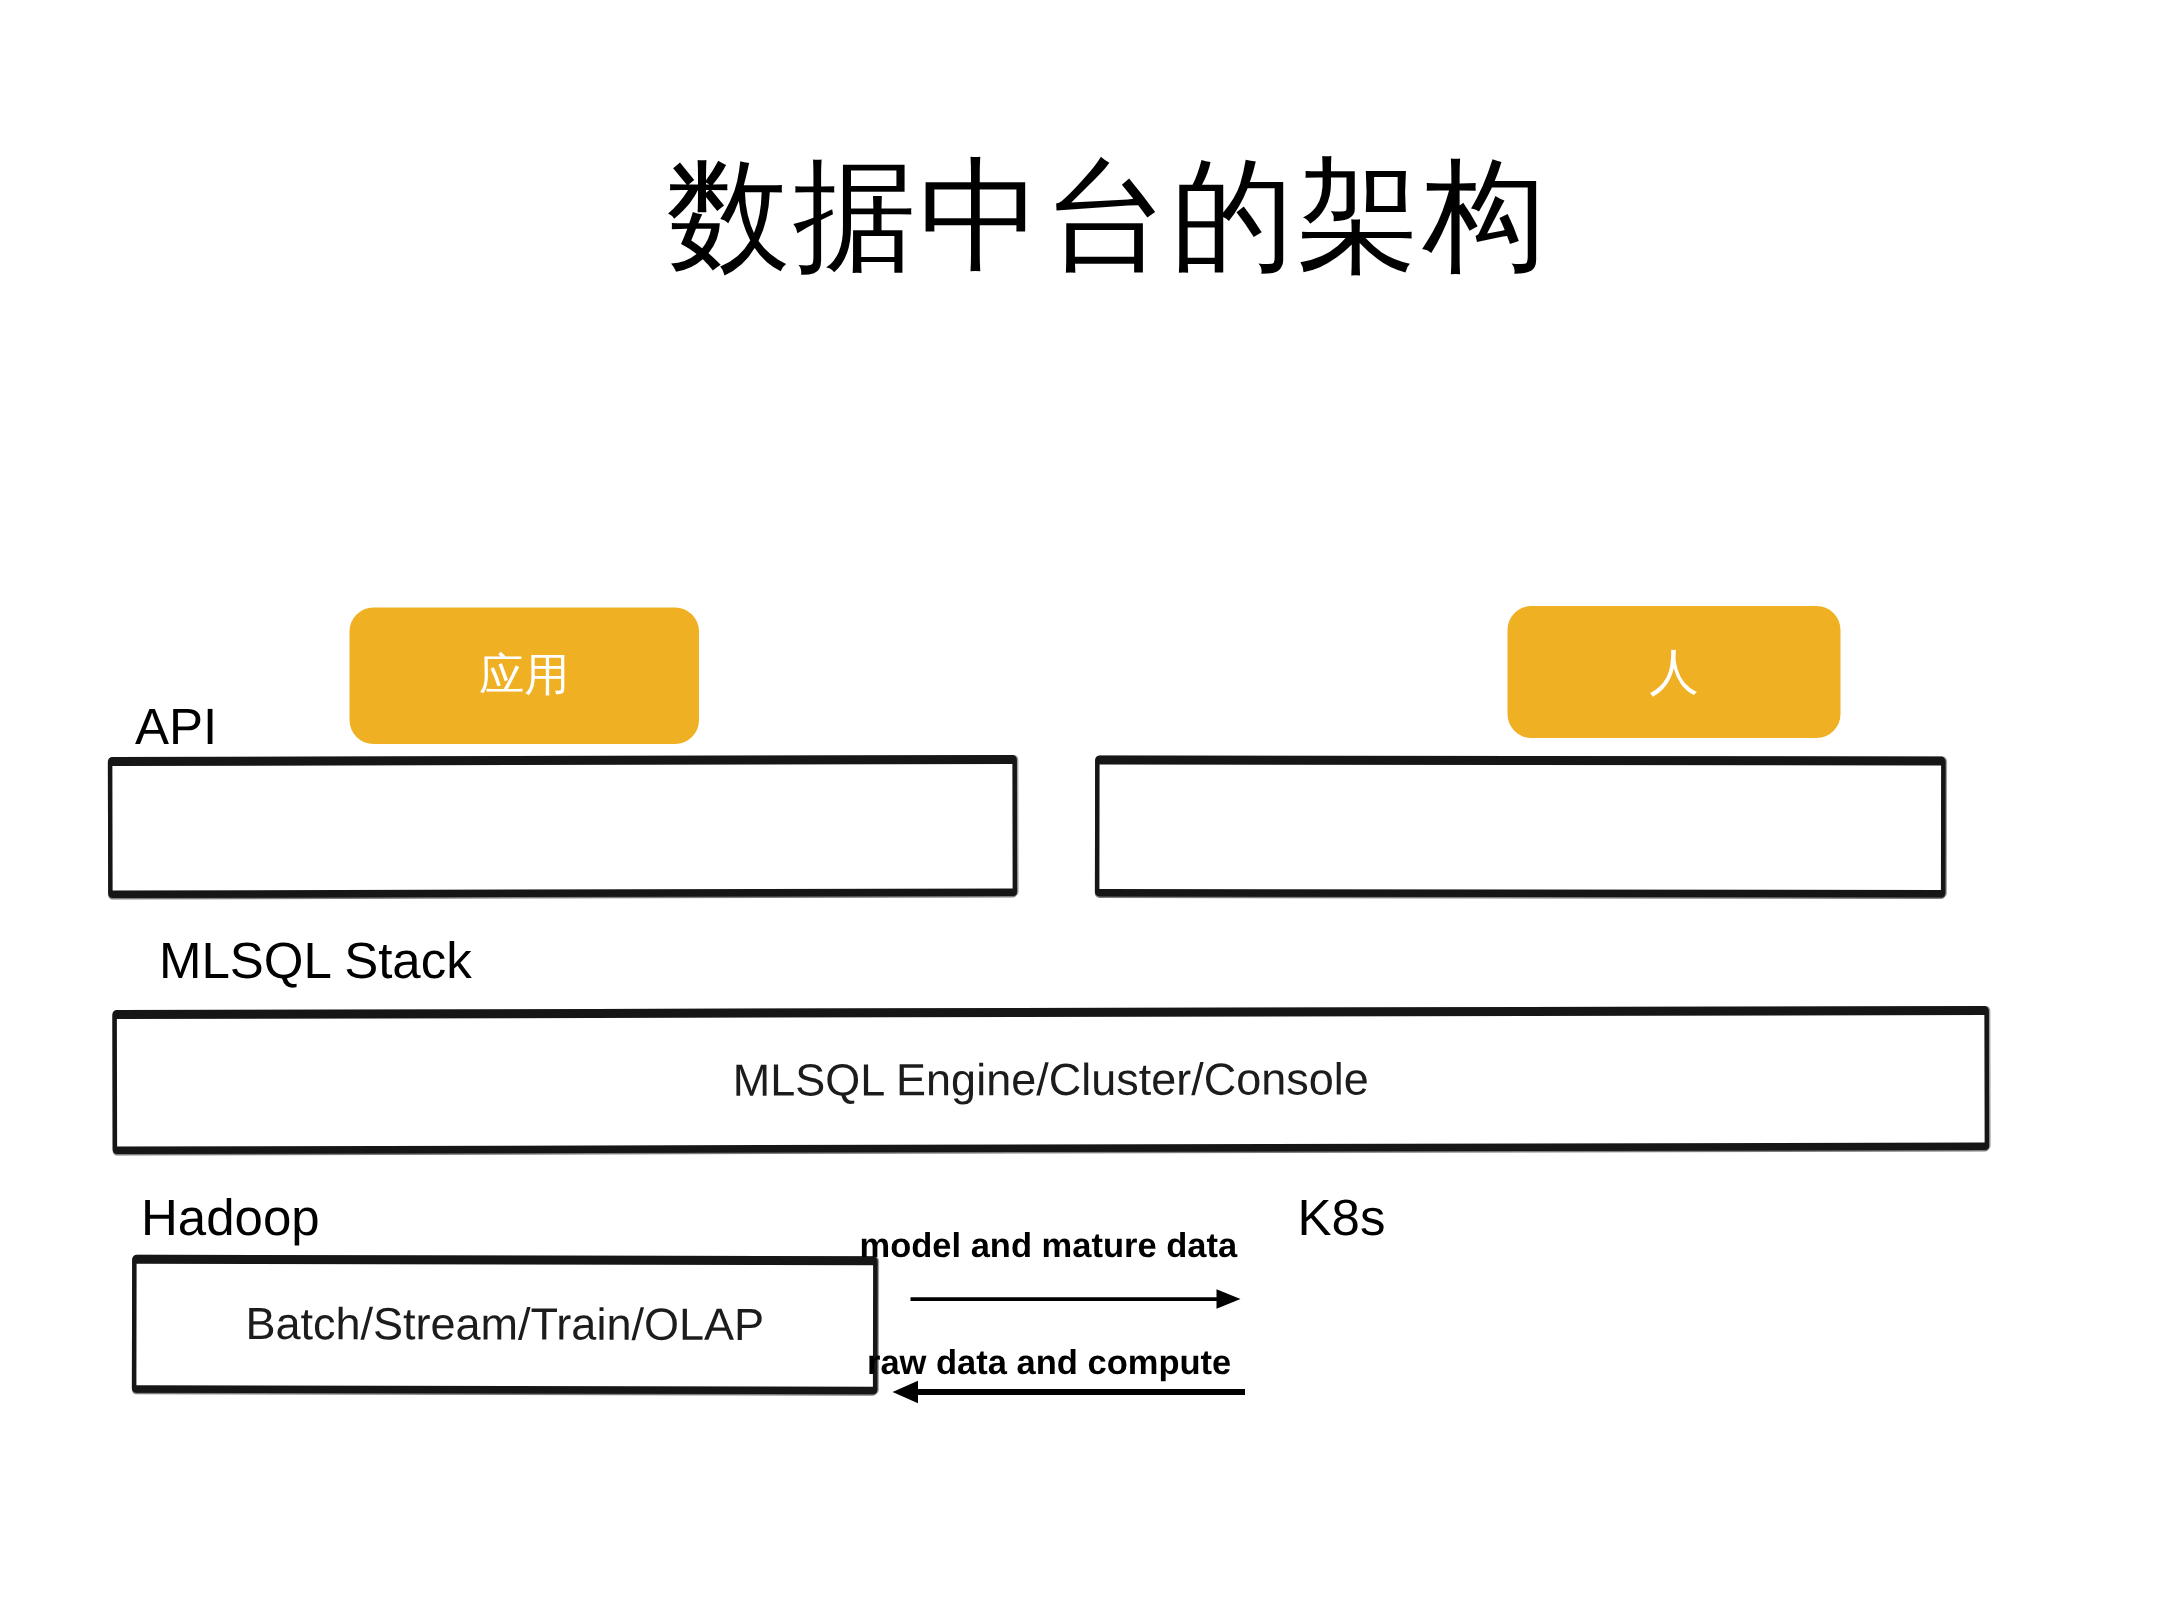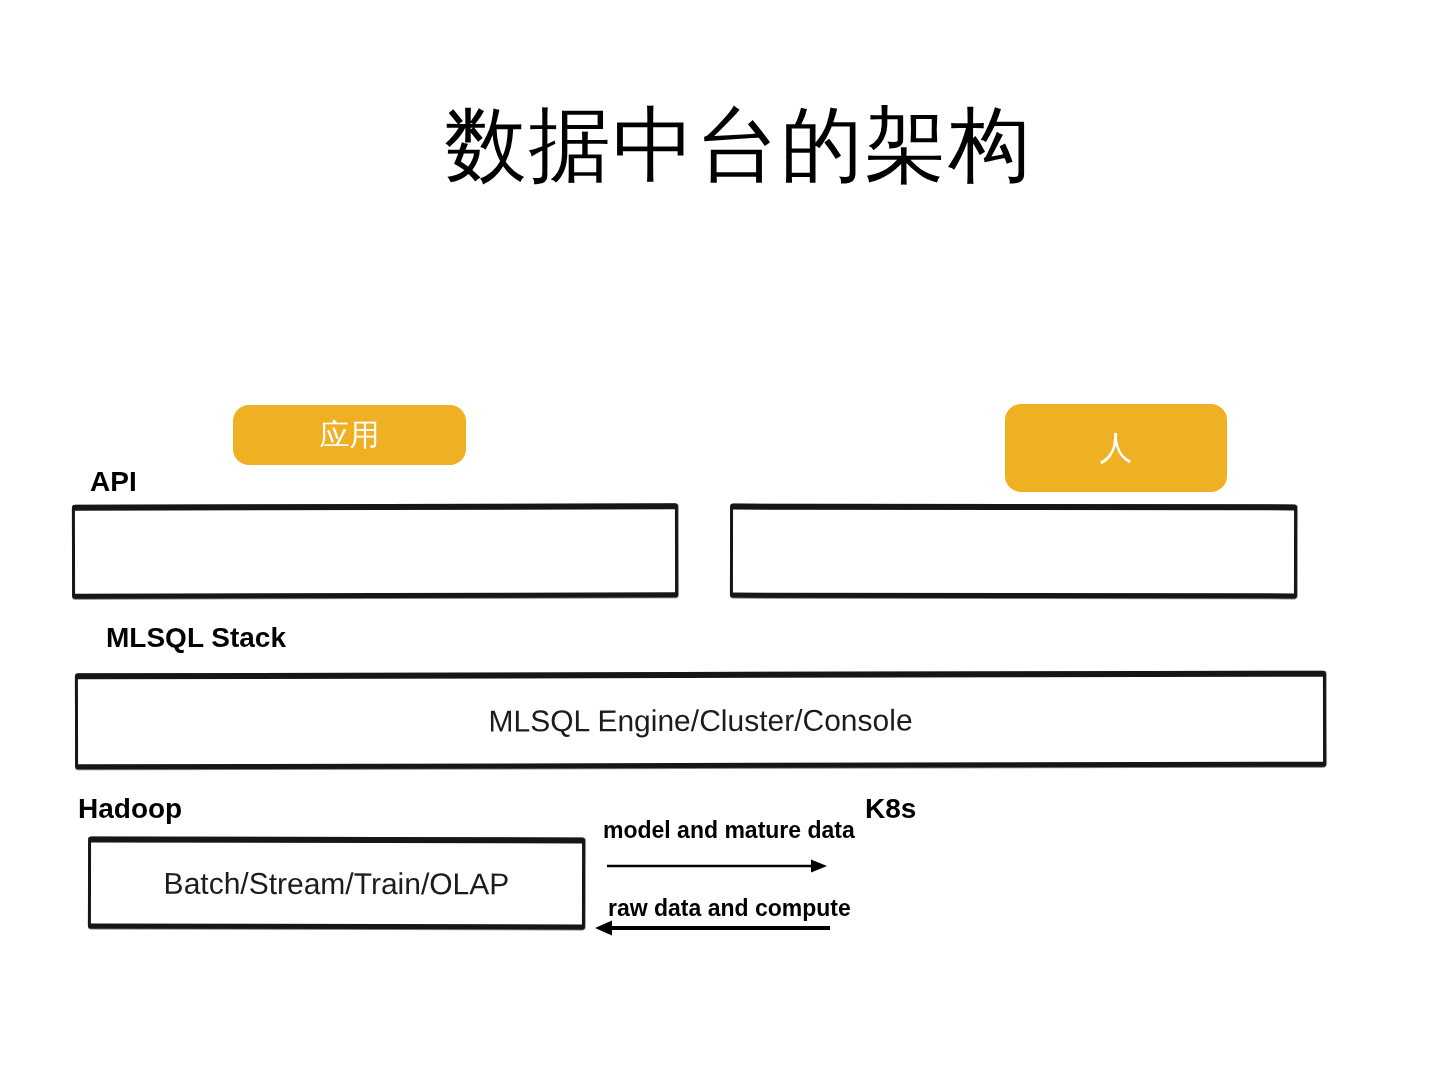--- a/index.html
+++ b/index.html
@@ -28,33 +28,33 @@
   .pill {
     position: absolute;
     background: #F0B024;
     border-radius: 16px;
     color: #ffffff;
     display: flex;
     align-items: center;
     justify-content: center;
     font-family: "DejaVu Sans", sans-serif;
   }
-  .pill-app   { left: 233px; top: 405px; width: 233px; height: 60px; font-size: 30px; }
+  .pill-app   { left: 233px; top: 405px; width: 233px; height: 91px; font-size: 30px; }
   .pill-person{ left: 1005px; top: 404px; width: 222px; height: 88px; font-size: 33px; }
   .sec-label {
     position: absolute;
-    font-weight: bold;
-    font-size: 28px;
+    font-weight: normal;
+    font-size: 34px;
     color: #000000;
     white-space: nowrap;
   }
   .label-api    { left: 90px;  top: 466px; }
   .label-web    { left: 725px; top: 453px; }
   .label-mlsql  { left: 62px;  top: 622px; margin-left: 44px; }
-  .label-hadoop { left: 78px;  top: 793px; }
+  .label-hadoop { left: 94px;  top: 793px; }
   .label-k8s    { left: 865px; top: 793px; }
   .sketch-box {
     position: absolute;
     background: #ffffff;
     border: 3px solid #161616;
     border-top-width: 6px;
     border-bottom-width: 5px;
     border-radius: 3px;
     display: flex;
     align-items: center;
@@ -68,21 +68,20 @@
   .box-web    { left: 730px; top: 504px; width: 567px;  height: 94px; transform: rotate(0.08deg); }
   .box-mlsql  { left: 75px;  top: 672px; width: 1251px; height: 96px; }
   .box-hadoop { left: 72px;  top: 837px; width: 497px;  height: 92px; transform: rotate(0.1deg); margin-left: 16px; }
   .box-k8s    { left: 852px; top: 837px; width: 474px;  height: 92px; }
   .arrow-label {
     position: absolute;
     font-weight: bold;
     font-size: 23px;
     color: #000000;
     white-space: nowrap;
-    margin-left: 30px;
   }
   .label-model { left: 573px; top: 817px; }
   .label-raw   { left: 578px; top: 895px; }
   .arrows-svg {
     position: absolute;
     left: 575px;
     top: 845px;
     width: 270px;
     height: 95px;
   }

